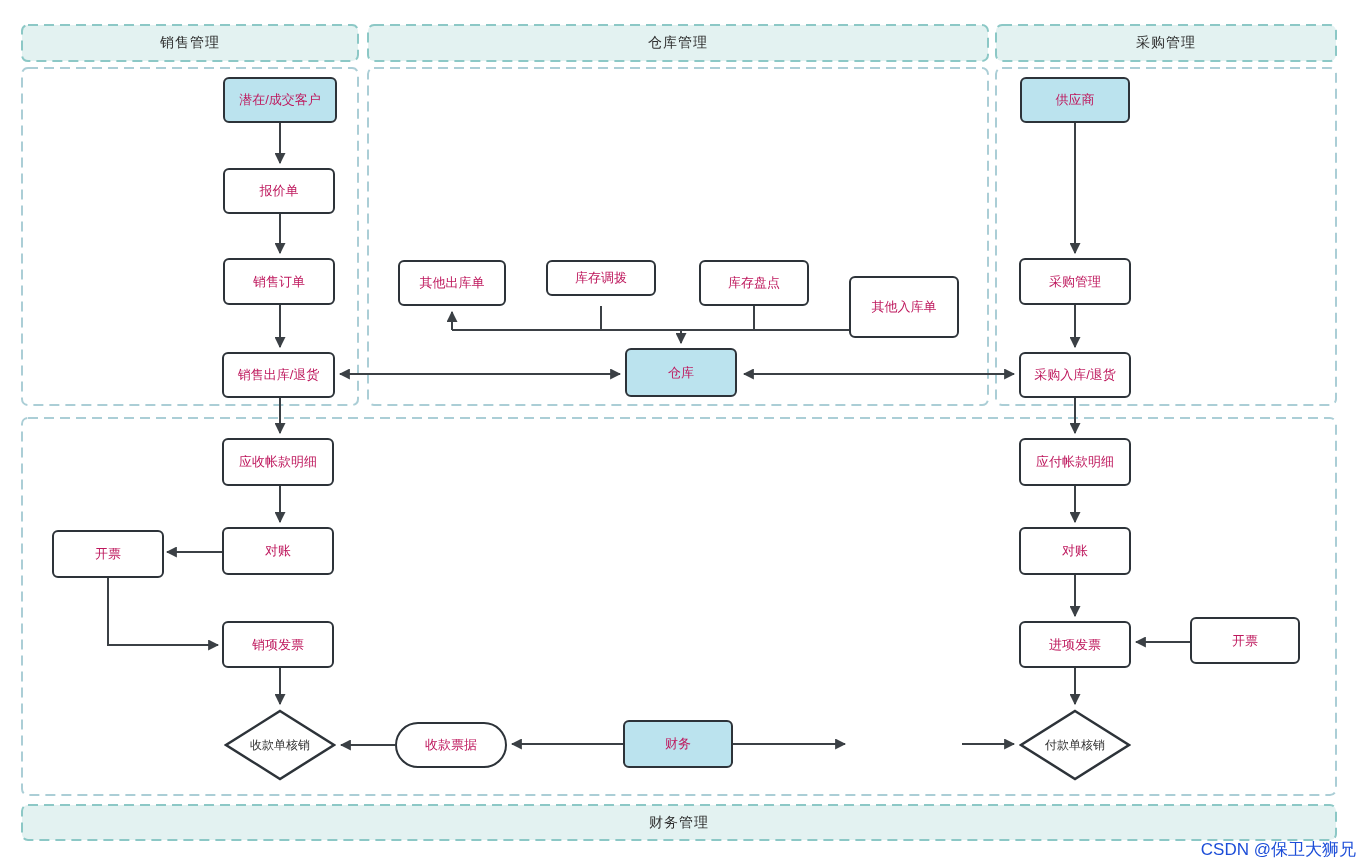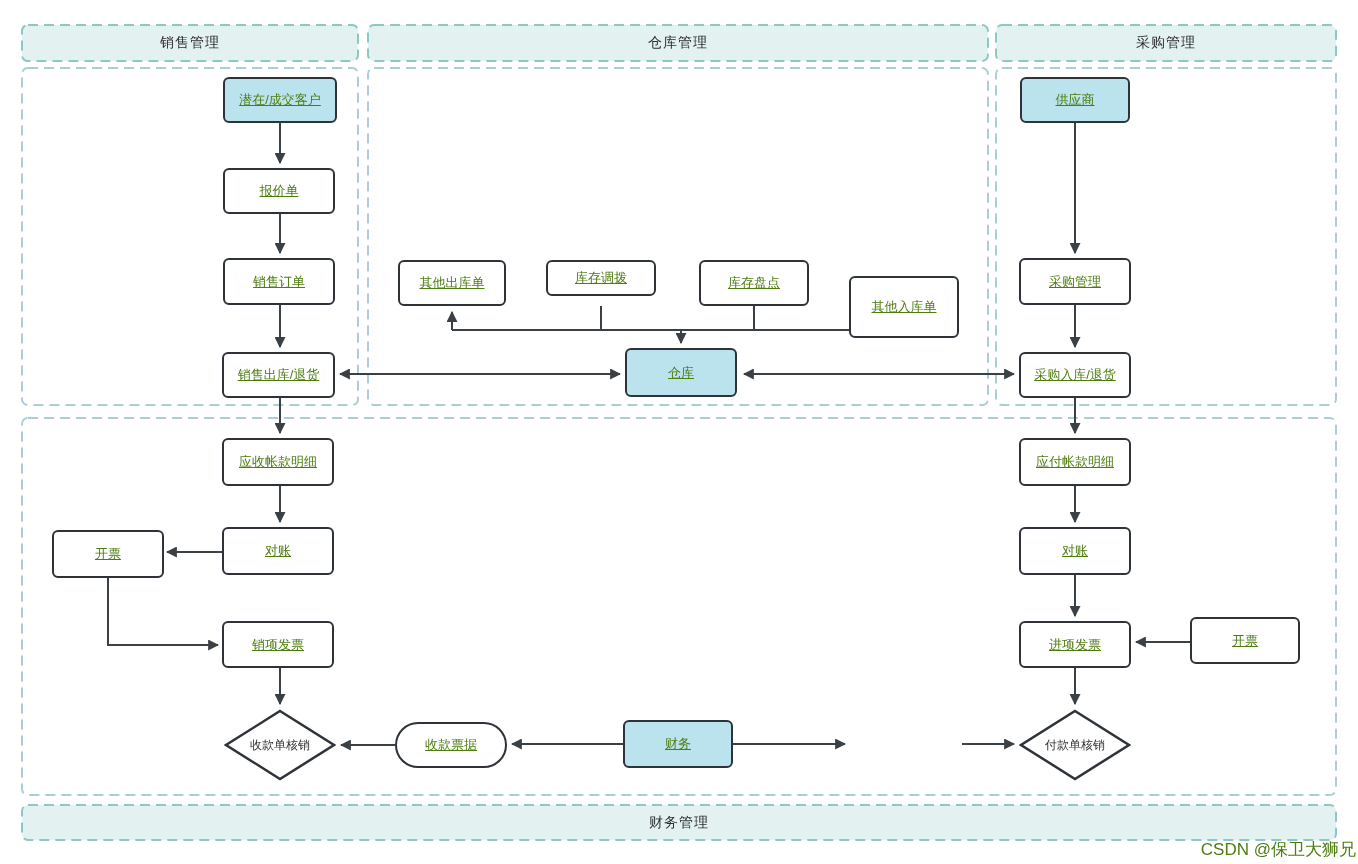--- a/index.html
+++ b/index.html
@@ -9,35 +9,35 @@
   }
   svg.overlay{position:absolute;left:0;top:0;z-index:1;}
   .lane-title{
     position:absolute;z-index:2;display:flex;align-items:center;justify-content:center;
     color:#2e2e2e;font-size:14px;letter-spacing:1px;text-align:right;
   }
   .node{
     position:absolute;z-index:3;box-sizing:border-box;
     background:#ffffff;border:2px solid #2d3339;border-radius:6px;
     display:flex;align-items:center;justify-content:center;
-    color:#4d7c0f;font-size:13px;white-space:nowrap;text-decoration:underline;
+    color:#be185d;font-size:13px;white-space:nowrap;
   }
   .node.blue{background:#bbe3ee;}
   .node.stadium{border-radius:23px;}
   .diamond{position:absolute;z-index:3;}
   .diamond svg{position:absolute;left:0;top:0;width:100%;height:100%;}
   .diamond svg polygon{fill:#ffffff;stroke:#2d3339;stroke-width:2.5;}
   .diamond .dlabel{
     position:absolute;left:0;top:0;width:100%;height:100%;
     display:flex;align-items:center;justify-content:center;
     color:#333333;font-size:12px;white-space:nowrap;
   }
   .watermark{
     position:absolute;z-index:4;right:2px;top:838px;
-    color:#4d7c0f;font-size:17px;white-space:nowrap;
+    color:#1d4ed8;font-size:17px;white-space:nowrap;
   }
 </style>
 </head>
 <body>
 
 <div id="canvas">
 
   <svg class="overlay" width="1358" height="864" viewBox="0 0 1358 864">
     <defs>
       <marker id="ah" viewBox="0 0 10 10" refX="9" refY="5" markerWidth="11" markerHeight="11" orient="auto" markerUnits="userSpaceOnUse">

